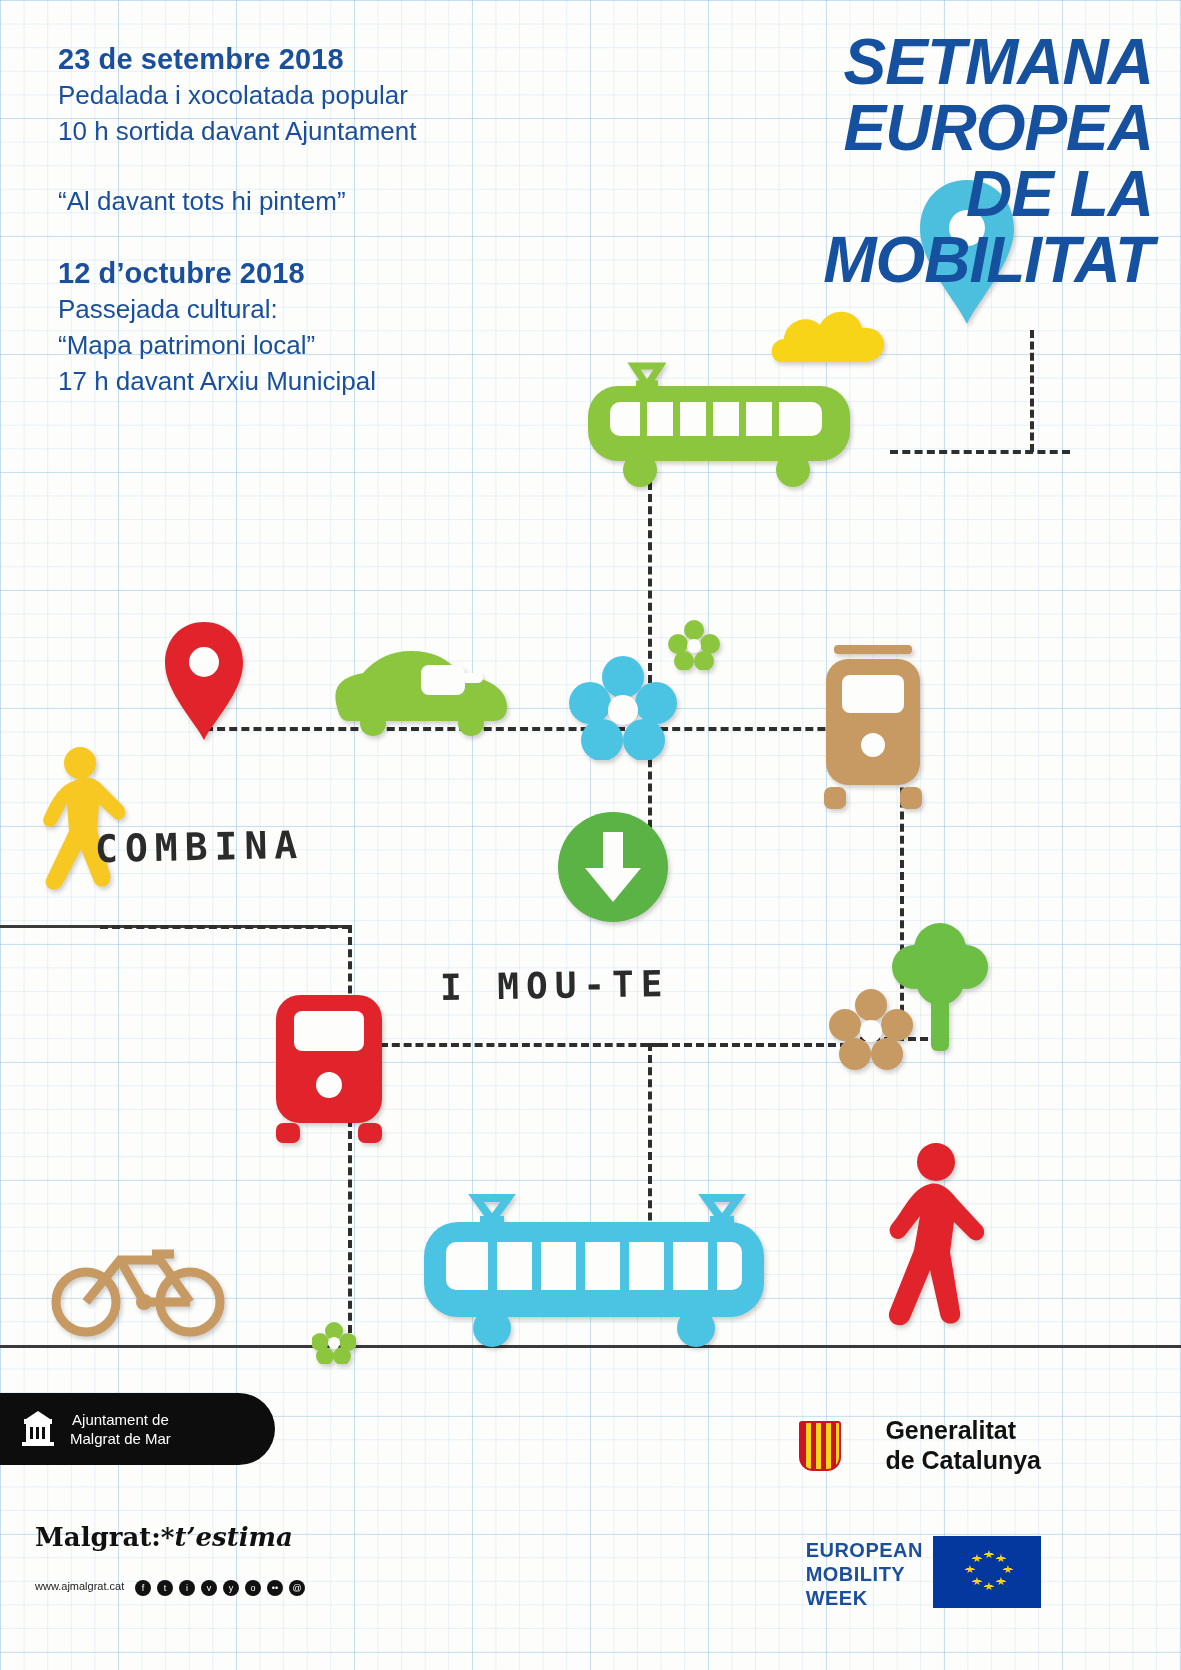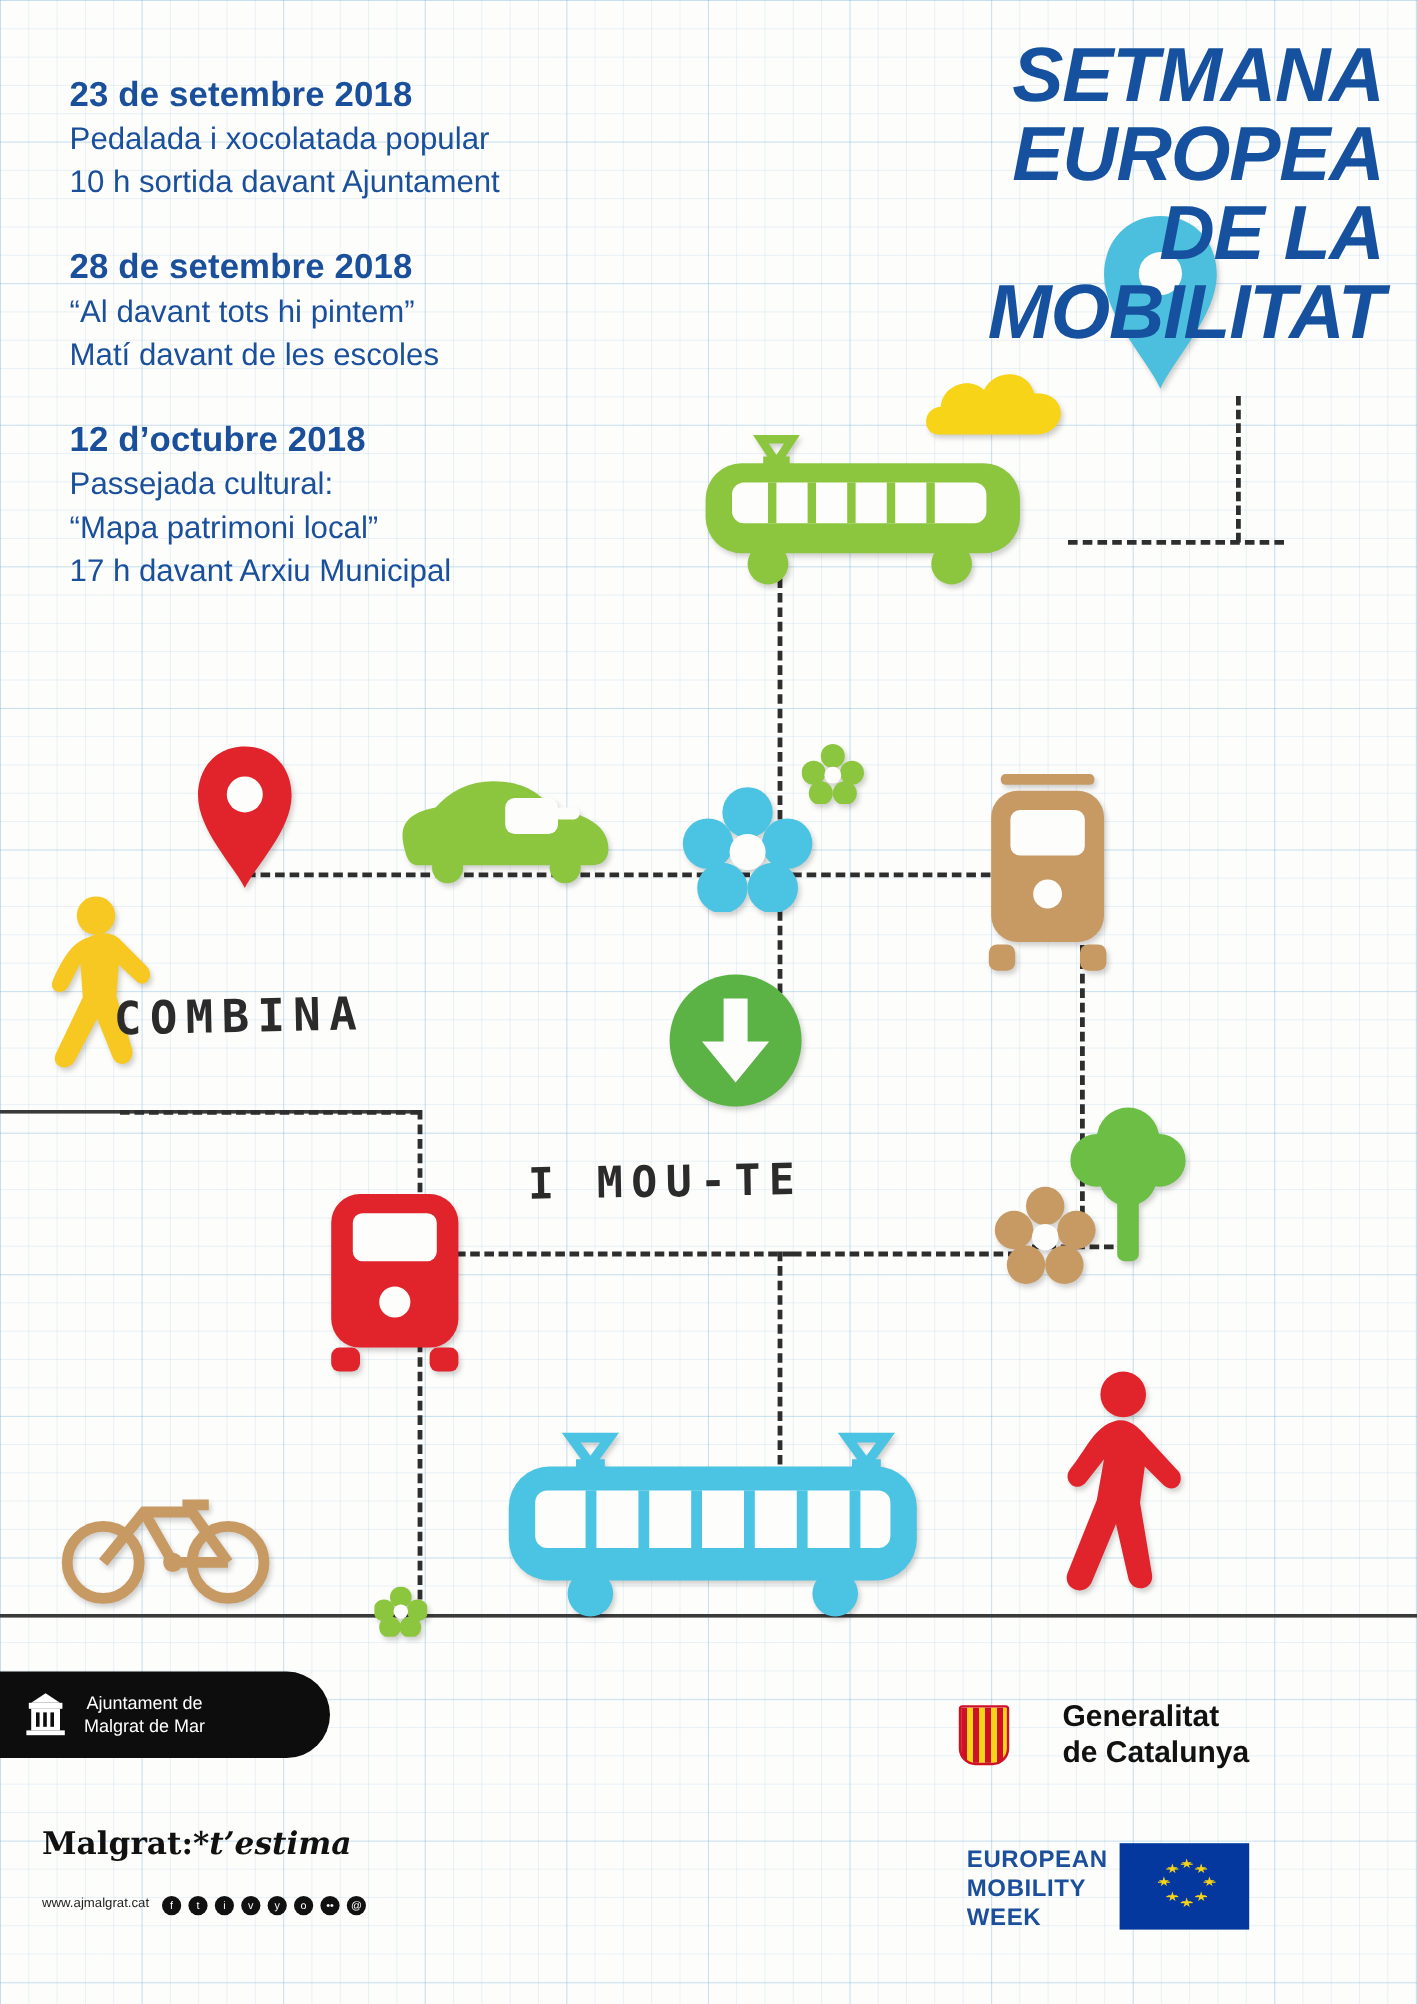--- a/index.html
+++ b/index.html
@@ -21,21 +21,21 @@
       linear-gradient(to right, rgba(120,180,220,0.16) 1px, transparent 1px),
       linear-gradient(to bottom, rgba(120,180,220,0.16) 1px, transparent 1px);
     background-size: 118px 118px, 118px 118px, 23.6px 23.6px, 23.6px 23.6px;
     overflow:hidden;
   }
   
   .events { position:absolute; left:58px; top:40px; width:520px; }
   .event { margin-bottom:34px; }
   .event .date {
     font-size:29px; font-weight:bold; color:#1a4f9c;
-    letter-spacing:0.1px; line-height:1.32;margin-top:20px;
+    letter-spacing:0.1px; line-height:1.32;
   }
   .event .line {
     font-size:26px; color:#1a4f9c; line-height:1.38; font-weight:400;
   }
   
   .title {
     position:absolute; right:28px; top:30px; width:640px;
     text-align:right;
     color:#15519e;
     font-weight:bold;
@@ -150,23 +150,21 @@
     <span>MOBILITAT</span>
   </div>
 
   <div class="events">
     <div class="event">
       <div class="date">23 de setembre 2018</div>
       <div class="line">Pedalada i xocolatada popular</div>
       <div class="line">10 h sortida davant Ajuntament</div>
     </div>
     <div class="event">
-      <div class="date">28 de setembre 2018</div>
       <div class="line">“Al davant tots hi pintem”</div>
-      <div class="line">Matí davant de les escoles</div>
     </div>
     <div class="event">
       <div class="date">12 d’octubre 2018</div>
       <div class="line">Passejada cultural:</div>
       <div class="line">“Mapa patrimoni local”</div>
       <div class="line">17 h davant Arxiu Municipal</div>
     </div>
   </div>
 
   <div class="hand" id="word-combina">COMBINA</div>

